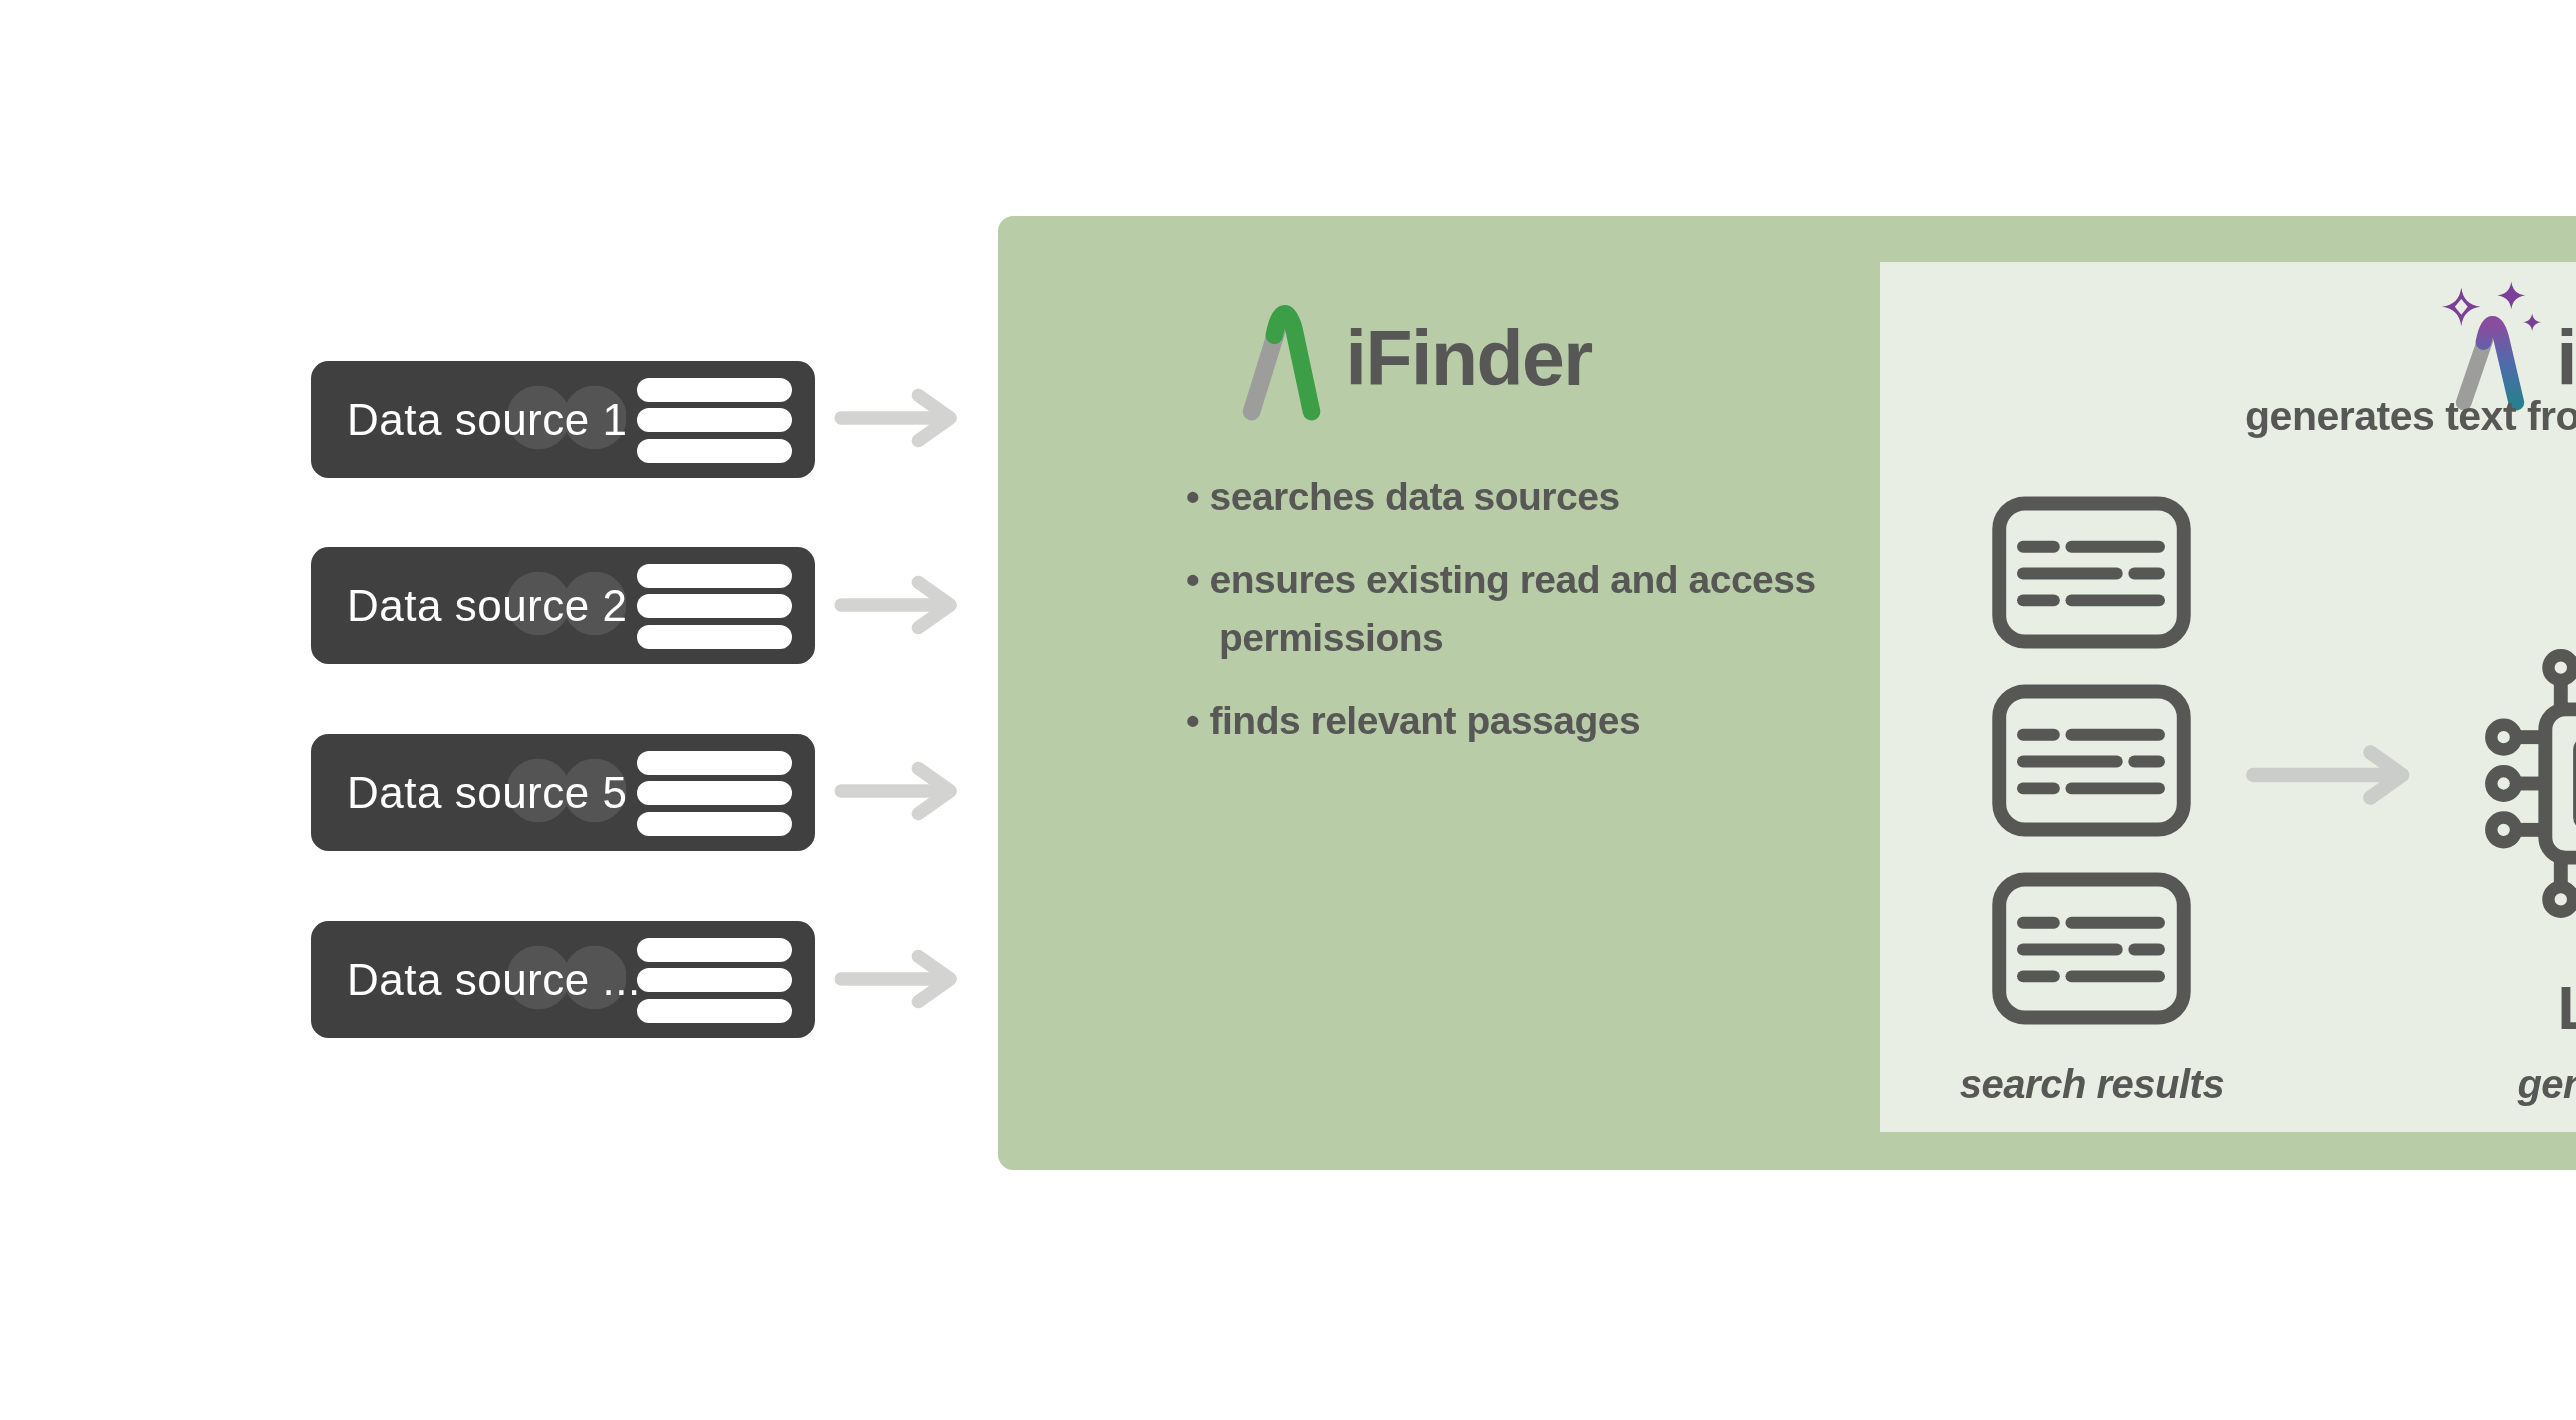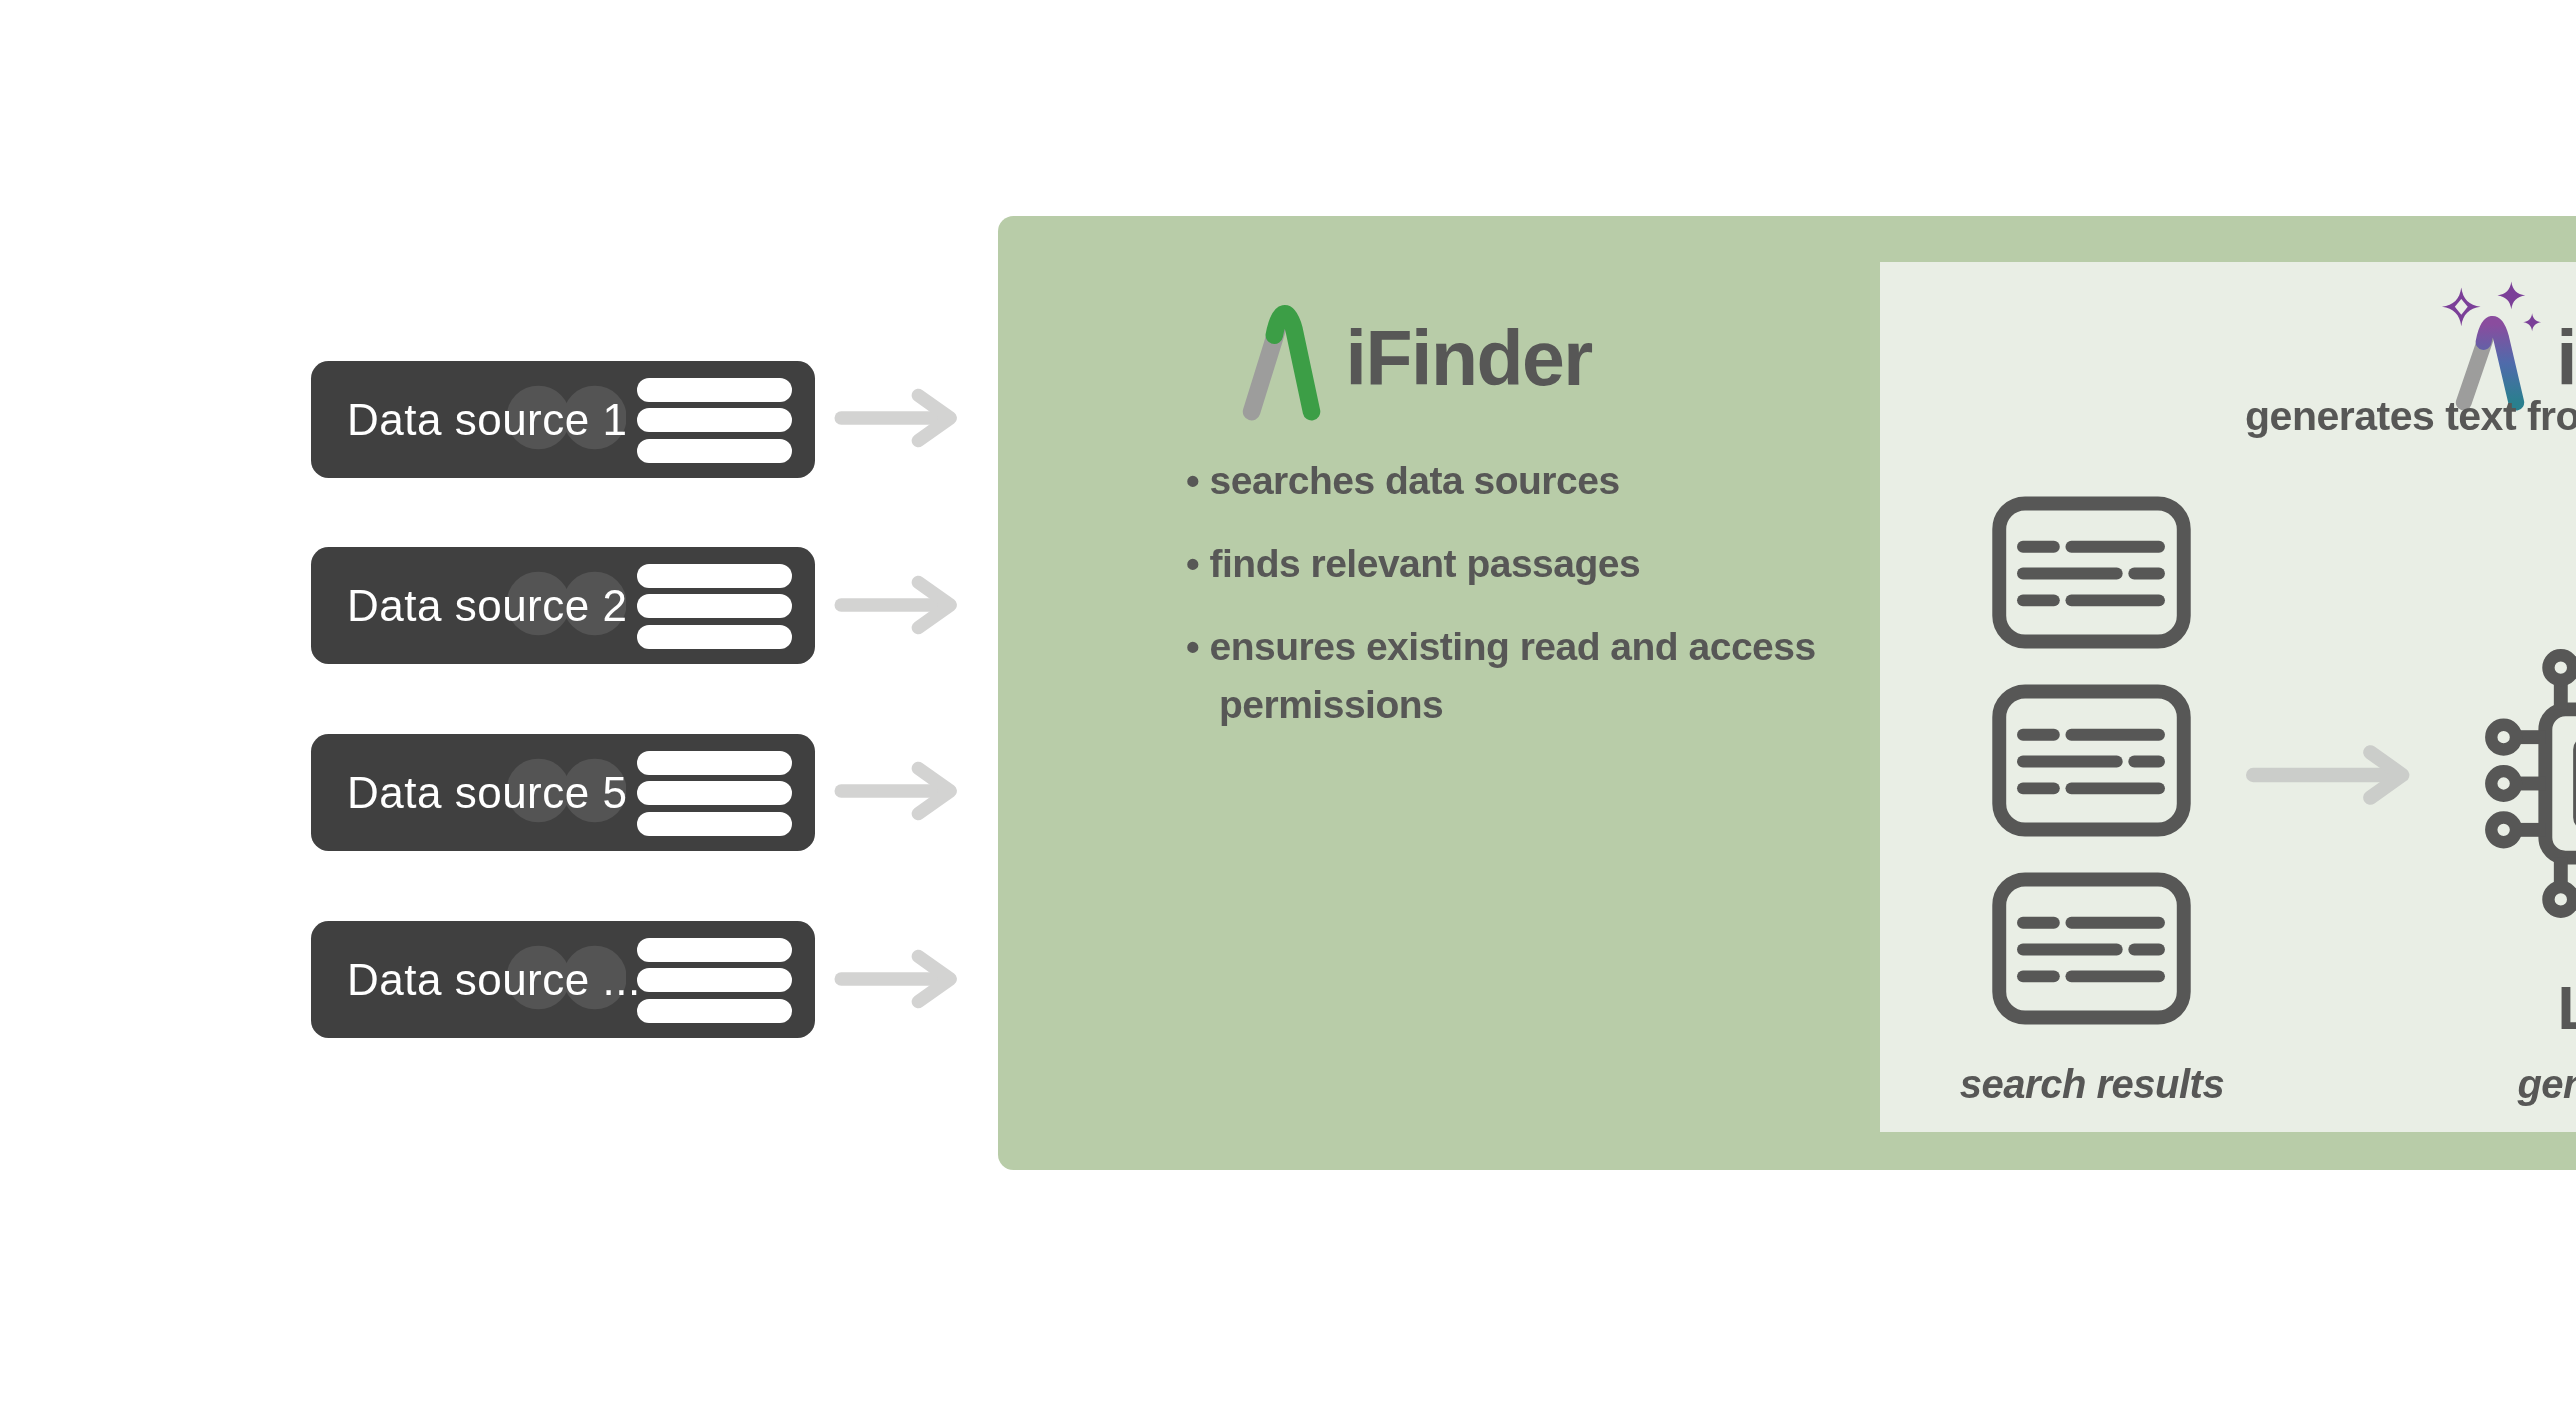--- a/index.html
+++ b/index.html
@@ -28,21 +28,21 @@
   .green-box{
     position:absolute;left:998px;top:216px;width:2486px;height:954px;
     background:#b8cca8;border-radius:15.5px;
   }
   
   .ifinder-header{position:absolute;left:1236px;top:294px;height:129px;display:flex;align-items:center;}
   .ifinder-lambda{width:88px;height:124px;}
   .brand-title{
     color:#575756;font-size:77px;font-weight:700;letter-spacing:-1.5px;margin-left:21.6px;white-space:nowrap;
   }
-  .bullets{position:absolute;left:1146px;top:444px;width:670px;color:#575756;}
+  .bullets{position:absolute;left:1146px;top:460px;width:670px;color:#575756;}
   .bullets li{
     list-style:none;font-size:39px;font-weight:700;line-height:58px;
     letter-spacing:-0.5px;margin-bottom:25px;padding-left:33px;text-indent:-33px;
   }
   .dot{display:inline;}
 
   
   .panel{
     position:absolute;left:1880px;top:262px;width:1566px;height:870px;
     background:#e9eee5;
@@ -154,22 +154,22 @@
   <div class="ifinder-header">
     <svg class="ifinder-lambda" viewBox="0 0 170 240">
       <line x1="30" y1="222" x2="84" y2="48" stroke="#9d9d9c" stroke-width="34" stroke-linecap="round"></line>
       <path d="M74,74 C84,20 101,22 112,62 L146,222" fill="none" stroke="#3c9e46" stroke-width="34" stroke-linecap="round"></path>
     </svg>
     <div class="brand-title">iFinder</div>
   </div>
 
   <ul class="bullets">
     <li><span class="dot">•</span>&nbsp;<span>searches data sources</span></li>
+    <li><span class="dot">•</span>&nbsp;<span>ensures existing read and access permissions</span></li>
     <li><span class="dot">•</span>&nbsp;<span>finds relevant passages</span></li>
-    <li><span class="dot">•</span>&nbsp;<span>ensures existing read and access permissions</span></li>
   </ul>
 
   <div class="panel"></div>
 
   <div class="iassist-header">
     <svg class="iassist-logo" viewBox="0 0 220 260">
       <defs>
         <linearGradient id="lamGrad" x1="0" y1="0" x2="0" y2="1">
           <stop offset="0" stop-color="#8a4c9e"></stop>
           <stop offset="0.5" stop-color="#4f6bab"></stop>

